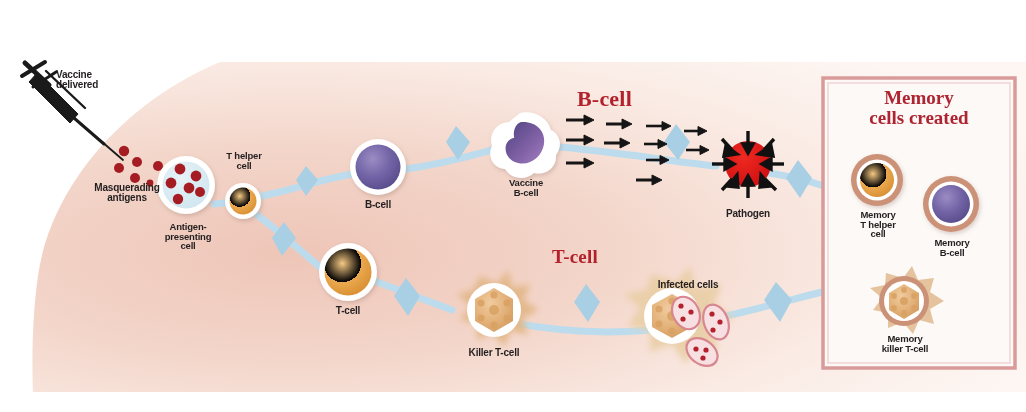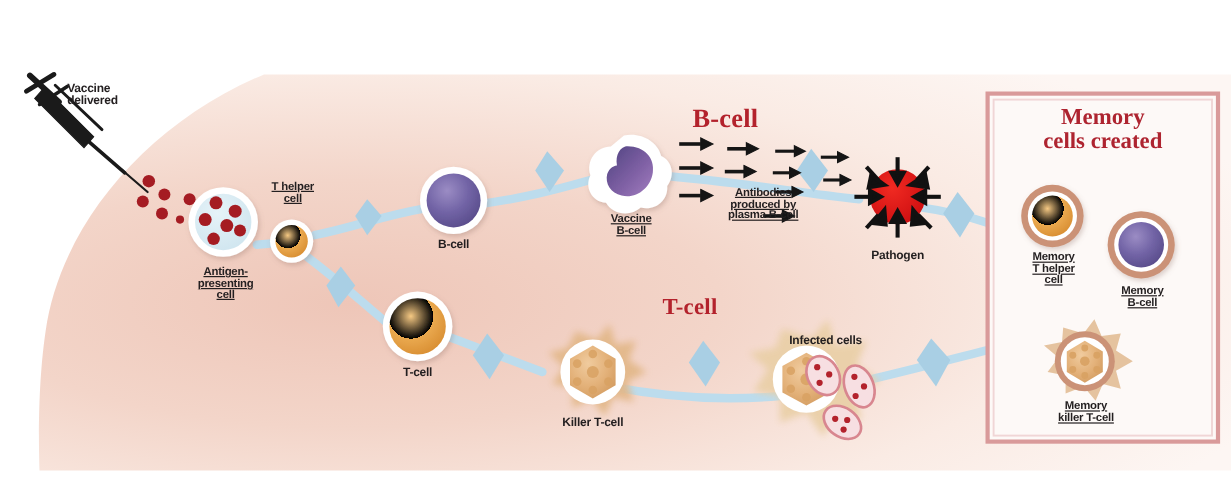--- a/index.html
+++ b/index.html
@@ -3,21 +3,21 @@
 <meta charset="utf-8">
 <style>
   html,body{margin:0;padding:0;background:#ffffff;}
   body{width:1026px;height:412px;font-family:"Liberation Sans",sans-serif;}
   #stage{position:relative;width:1026px;height:412px;overflow:hidden;background:#fff;}
   #svgroot{position:absolute;left:0;top:0;width:1026px;height:412px;}
 
   .lbl{position:absolute;font-family:"Liberation Sans",sans-serif;color:#231f20;
        font-weight:bold;text-align:center;line-height:1.02;letter-spacing:-.2px;
        white-space:pre-line;}
-  .lbl-sm{font-size:9.5px;text-decoration:underline;}
+  .lbl-sm{font-size:9.5px;}
   .lbl-ms{font-size:10px;}
 
   .sect{position:absolute;font-family:"Liberation Serif",serif;font-weight:bold;
         color:#b3222c;letter-spacing:.2px;}
   .sect-b{font-size:22px;}
   .sect-t{font-size:19px;}
 
   .memtitle{position:absolute;font-family:"Liberation Serif",serif;font-weight:bold;
             color:#ae2430;font-size:19px;text-align:center;line-height:1.06;
             white-space:pre-line;width:190px;}
@@ -326,36 +326,35 @@
           <circle cx="894" cy="308" r="2.9"></circle>
           <circle cx="894" cy="296" r="2.9"></circle>
         </g>
       </g>
     </g>
   </svg>
 
   <div class="lbl lbl-ms" style="left:56px;top:70px;width:84px;text-align:left;">Vaccine
 delivered</div>
 
+  <div class="lbl lbl-ms" style="left:72px;top:183px;width:110px;">Masquerading
+antigens</div>
 
   <div class="lbl lbl-sm" style="left:142px;top:222px;width:92px;">Antigen-
 presenting
 cell</div>
 
   <div class="lbl lbl-sm" style="left:208px;top:151px;width:72px;">T helper
 cell</div>
 
   <div class="lbl lbl-ms" style="left:346px;top:200px;width:64px;">B-cell</div>
 
   <div class="lbl lbl-sm" style="left:490px;top:178px;width:72px;">Vaccine
 B-cell</div>
 
-  <div class="lbl lbl-sm" style="left:590px;top:156px;width:92px;">Antibodies
-produced by
-plasma B-cell</div>
 
   <div class="lbl lbl-ms" style="left:714px;top:192px;width:68px;margin-top:17px;">Pathogen</div>
 
   <div class="lbl lbl-ms" style="left:316px;top:306px;width:64px;">T-cell</div>
 
   <div class="lbl lbl-ms" style="left:444px;top:348px;width:100px;">Killer T-cell</div>
 
   <div class="lbl lbl-ms" style="left:640px;top:280px;width:96px;">Infected cells</div>
 
   <div class="sect sect-b" style="left:577px;top:86px;">B-cell</div>

